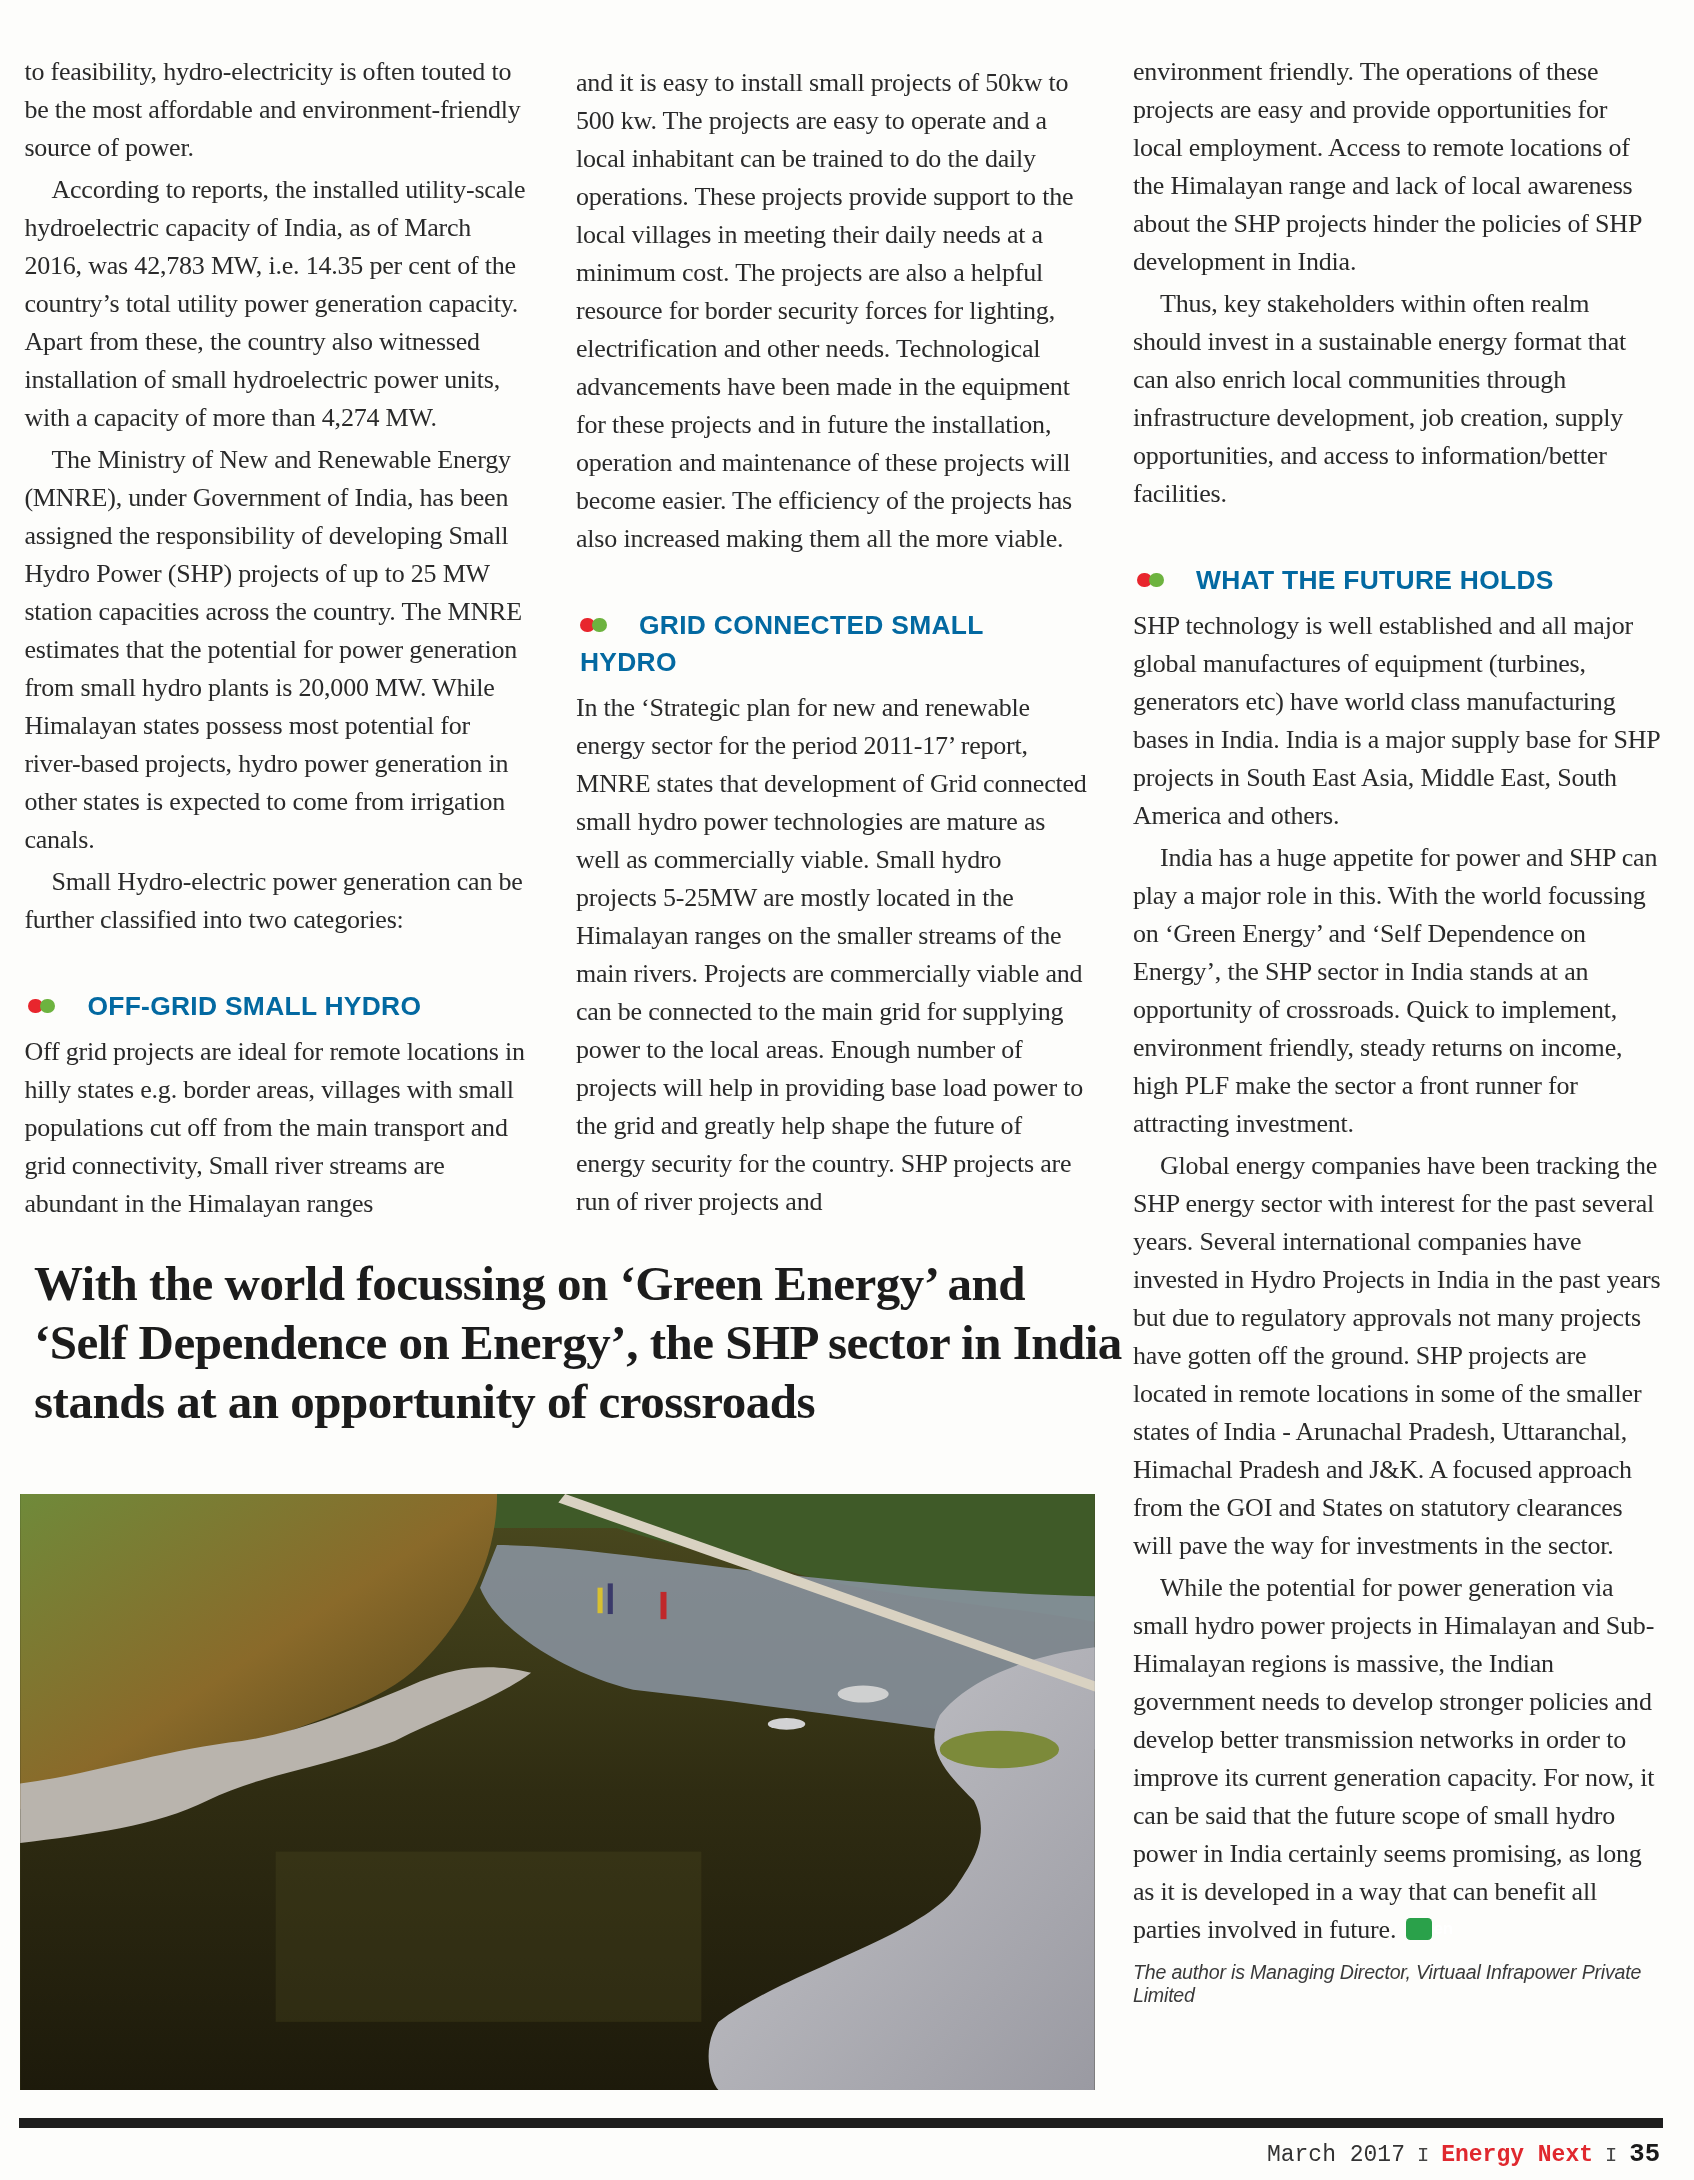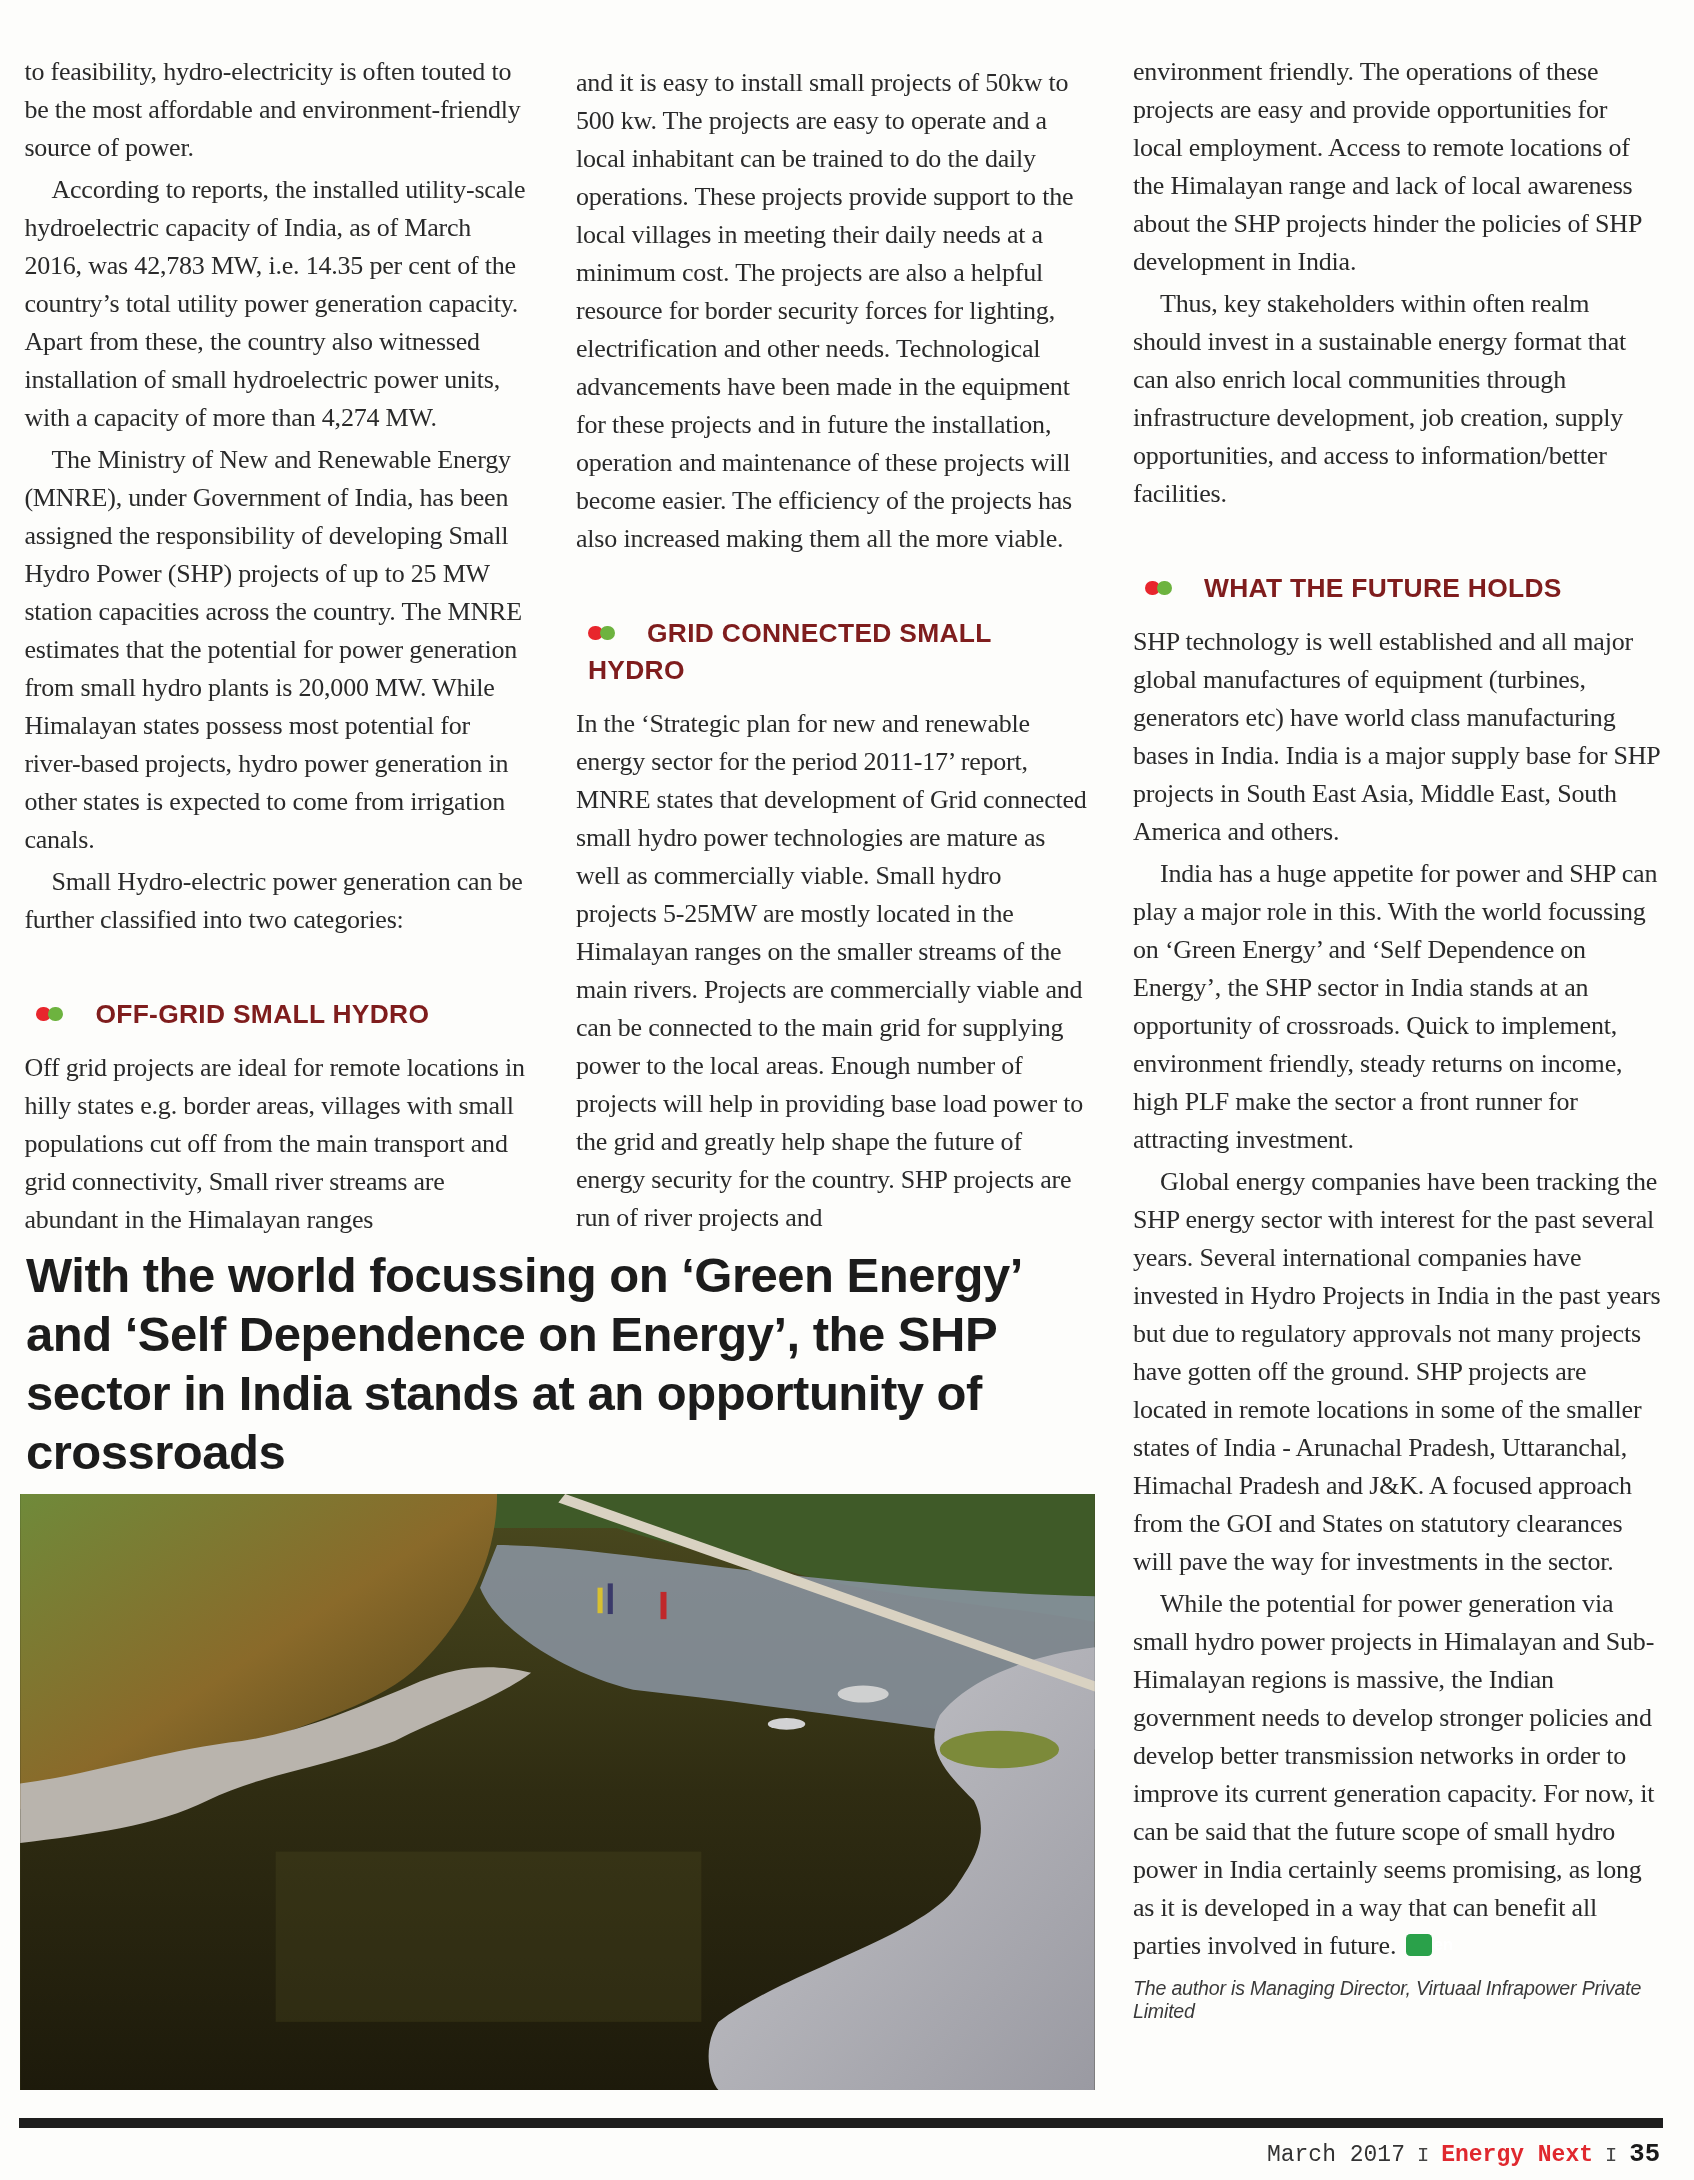--- a/index.html
+++ b/index.html
@@ -3,27 +3,27 @@
 <meta charset="utf-8">
 <style>
   html,body{margin:0;padding:0;}
   body{width:1694px;height:2181px;background:#fdfdfb;position:relative;overflow:hidden;font-family:"Liberation Serif","DejaVu Serif",serif;color:#2a2a2a;}
   .col{position:absolute;font-size:26px;line-height:38px;letter-spacing:-0.2px;}
   .col p{margin:4px;}
   .col p.ind{text-indent:27px;}
   #col1{left:20.4px;top:49px;width:511px;}
   #col2{left:572px;top:60px;width:520px;}
   #col3{left:1129px;top:49px;width:537px;}
-  .head{font-family:"Liberation Sans","DejaVu Sans",sans-serif;font-weight:bold;font-size:26.4px;line-height:37px;color:#7f1d1d;letter-spacing:0.3px;margin:16px;}
+  .head{font-family:"Liberation Sans","DejaVu Sans",sans-serif;font-weight:bold;font-size:26.4px;line-height:37px;color:#0369a1;letter-spacing:0.3px;margin:8px;}
   .dots{display:inline-block;width:37px;height:17px;position:relative;vertical-align:middle;margin-right:22px;top:-2.6px;}
   .dot{position:absolute;top:1.7px;width:14.5px;height:14.5px;border-radius:50%;}
   .dot.red{left:0;background:#e8262d;}
   .dot.green{left:12px;background:#6db33f;}
   .gap-before-head{height:37px;}
-  #pullquote{position:absolute;left:22px;top:1242px;width:1090px;font-family:Liberation Sans, sans-serif;font-weight:bold;font-size:49px;line-height:59px;color:#1c1c1c;letter-spacing:-0.5px;margin:4px;}
+  #pullquote{position:absolute;left:22px;top:1242px;width:1090px;font-family:Liberation Serif, serif;font-weight:bold;font-size:49px;line-height:59px;color:#1c1c1c;letter-spacing:-0.5px;margin:12px;}
   #photo{position:absolute;left:20.4px;top:1494px;width:1075px;height:596px;overflow:hidden;background:#3b3a1c;}
   #photo svg{display:block;}
   #rule{position:absolute;left:19px;top:2118px;width:1644px;height:10.2px;background:#1e1e1e;}
   #footer{position:absolute;right:34px;top:2140px;font-family:Liberation Mono, monospace;font-size:23px;color:#333;white-space:nowrap;}
   #footer .sep{margin:0 12px;color:#444;font-size:20.4px;}
   #footer .brand{color:#e0282e;font-weight:bold;}
   #footer .pg{font-weight:bold;color:#1a1a1a;font-size:25.6px;}
   .byline{font-family:"Liberation Sans","DejaVu Sans",sans-serif;font-style:italic;font-size:19.6px;line-height:23px;color:#3a3a3a;margin-top:12px !important;}
   .en-logo{display:inline-block;width:25.6px;height:22px;background:#2aa14a;border-radius:4.3px;color:#fff;font-family:"Liberation Sans",sans-serif;font-weight:bold;font-size:17px;line-height:22px;text-align:center;vertical-align:middle;margin-left:10.2px;position:relative;top:-2.6px;}
 </style>

